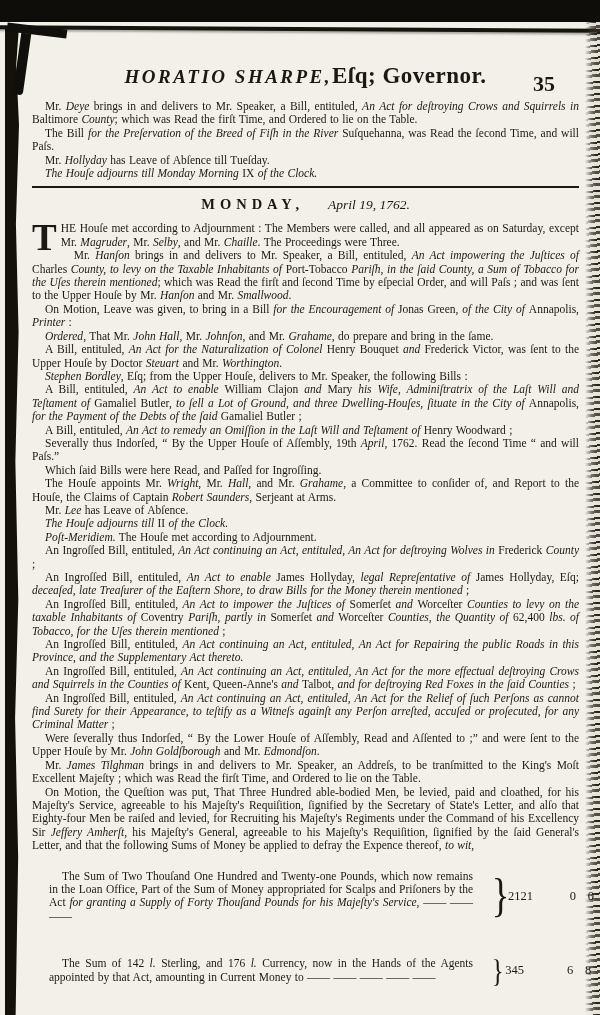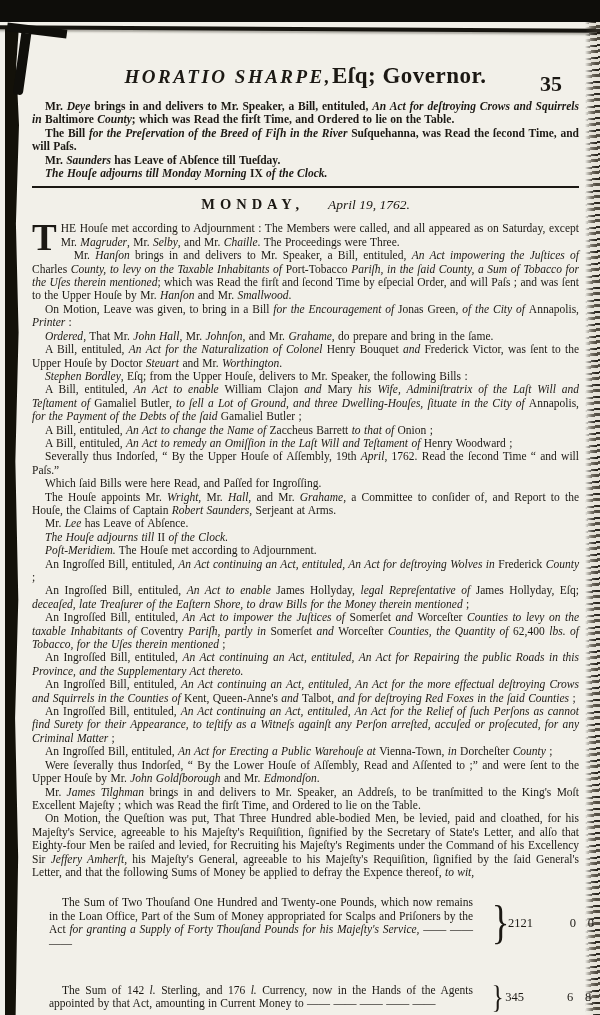--- a/index.html
+++ b/index.html
@@ -22,22 +22,22 @@
     background:repeating-linear-gradient(172deg,
       rgba(28,24,17,.95) 0 2px, rgba(150,140,118,.20) 2px 5px,
       rgba(52,46,34,.85) 5px 8px, rgba(168,158,136,.16) 8px 12px);
     -webkit-mask-image:linear-gradient(90deg,transparent 0,rgba(0,0,0,.75) 45%,#000 75%);
             mask-image:linear-gradient(90deg,transparent 0,rgba(0,0,0,.75) 45%,#000 75%);}
   
   .content{position:absolute;left:32px;top:36px;width:547px;}
   .masthead{position:relative;text-align:center;margin-top:27px;white-space:nowrap;}
   .gov-name{font-style:italic;font-size:19px;letter-spacing:2.5px;font-weight:600;}
   .gov-title{font-size:23px;font-weight:600;letter-spacing:.5px;}
-  .page-num{position:absolute;right:17px;top:8px;font-size:22px;font-weight:600;}
-  .body-text{margin-top:11px;font-weight:bold;}
+  .page-num{position:absolute;right:24px;top:8px;font-size:22px;font-weight:600;}
+  .body-text{margin-top:11px;}
   p.para{margin:0;font-size:11.5px;line-height:13.4px;text-align:justify;text-indent:13px;word-spacing:.5px;}
   .it{font-style:italic;}
   .dropcap{float:left;font-size:37px;line-height:27px;font-weight:bold;padding:2px 4px 0 0;text-indent:0;}
   p.has-dropcap{text-indent:0;}
   .rule{border:none;border-top:2.2px solid #1c1914;margin:6px 0 0 0;width:100%;}
   .date-heading{text-align:center;margin:8px 0 9px 0;font-size:14.5px;}
   .day-label{letter-spacing:5px;font-weight:600;}
   .date-label{font-style:italic;margin-left:24px;font-size:13.5px;}
   
   .sum-row{display:flex;align-items:center;}
@@ -61,53 +61,51 @@
 <div class="content">
 
   <div class="masthead">
     <span class="gov-name">HORATIO SHARPE,</span><span class="gov-title">Eſq; Governor.</span>
     <span class="page-num">35</span>
   </div>
 
   <div class="body-text" id="section-saturday">
       <p class="para"><span>Mr. </span><span class="it">Deye</span><span> brings in and delivers to Mr. Speaker, a Bill, entituled, </span><span class="it">An Act for deſtroying Crows and Squirrels in </span><span>Baltimore </span><span class="it">County</span><span>; which was Read the firſt Time, and Ordered to lie on the Table.</span></p>
       <p class="para"><span>The Bill </span><span class="it">for the Preſervation of the Breed of Fiſh in the River </span><span>Suſquehanna, was Read the ſecond Time, and will Paſs.</span></p>
-      <p class="para"><span>Mr. </span><span class="it">Saunders</span><span> has Leave of Abſence till Tueſday.</span></p>
+      <p class="para"><span>Mr. </span><span class="it">Hollyday</span><span> has Leave of Abſence till Tueſday.</span></p>
       <p class="para"><span class="it">The Houſe adjourns till Monday Morning </span><span>IX</span><span class="it"> of the Clock.</span></p>
     </div>
 
   <hr class="rule">
 
   <div class="date-heading">
     <span class="day-label">MONDAY,</span><span class="date-label">April 19, 1762.</span>
   </div>
 
   <div id="section-monday">
       <p class="para has-dropcap"><span class="dropcap">T</span><span>HE Houſe met according to Adjournment : The Members were called, and all appeared as on Saturday, except Mr. </span><span class="it">Magruder</span><span>, Mr. </span><span class="it">Selby</span><span>, and Mr. </span><span class="it">Chaille</span><span>.  The Proceedings were Three.</span></p>
       <p class="para"><span>Mr. </span><span class="it">Hanſon</span><span> brings in and delivers to Mr. Speaker, a Bill, entituled, </span><span class="it">An Act impowering the Juſtices of </span><span>Charles </span><span class="it">County, to levy on the Taxable Inhabitants of </span><span>Port-Tobacco </span><span class="it">Pariſh, in the ſaid County, a Sum of Tobacco for the Uſes therein mentioned</span><span>; which was Read the firſt and ſecond Time by eſpecial Order, and will Paſs ; and was ſent to the Upper Houſe by Mr. </span><span class="it">Hanſon</span><span> and Mr. </span><span class="it">Smallwood</span><span>.</span></p>
       <p class="para"><span>On Motion, Leave was given, to bring in a Bill </span><span class="it">for the Encouragement of </span><span>Jonas Green, </span><span class="it">of the City of </span><span>Annapolis, </span><span class="it">Printer</span><span> :</span></p>
       <p class="para"><span class="it">Ordered</span><span>, That Mr. </span><span class="it">John Hall</span><span>, Mr. </span><span class="it">Johnſon</span><span>, and Mr. </span><span class="it">Grahame</span><span>, do prepare and bring in the ſame.</span></p>
       <p class="para"><span>A Bill, entituled, </span><span class="it">An Act for the Naturalization of Colonel </span><span>Henry Bouquet </span><span class="it">and </span><span>Frederick Victor, was ſent to the Upper Houſe by Doctor </span><span class="it">Steuart </span><span>and Mr. </span><span class="it">Worthington</span><span>.</span></p>
       <p class="para"><span class="it">Stephen Bordley</span><span>, Eſq; from the Upper Houſe, delivers to Mr. Speaker, the following Bills :</span></p>
       <p class="para"><span>A Bill, entituled, </span><span class="it">An Act to enable </span><span>William Clajon </span><span class="it">and </span><span>Mary </span><span class="it">his Wife, Adminiſtratrix of the Laſt Will and Teſtament of </span><span>Gamaliel Butler, </span><span class="it">to ſell a Lot of Ground, and three Dwelling-Houſes, ſituate in the City of </span><span>Annapolis, </span><span class="it">for the Payment of the Debts of the ſaid </span><span>Gamaliel Butler ;</span></p>
-      <p class="para"><span>A Bill, entituled, </span><span class="it">An Act to change the Name of </span><span>Zaccheus Barrett </span><span class="it">to that of </span><span>Onion ;</span></p>
       <p class="para"><span>A Bill, entituled, </span><span class="it">An Act to remedy an Omiſſion in the Laſt Will and Teſtament of </span><span>Henry Woodward ;</span></p>
       <p class="para"><span>Severally thus Indorſed, “ By the Upper Houſe of Aſſembly, 19th </span><span class="it">April</span><span>, 1762. Read the ſecond Time “ and will Paſs.”</span></p>
       <p class="para"><span>Which ſaid Bills were here Read, and Paſſed for Ingroſſing.</span></p>
       <p class="para"><span>The Houſe appoints Mr. </span><span class="it">Wright</span><span>, Mr. </span><span class="it">Hall</span><span>, and Mr. </span><span class="it">Grahame</span><span>, a Committee to conſider of, and Report to the Houſe, the Claims of Captain </span><span class="it">Robert Saunders</span><span>, Serjeant at Arms.</span></p>
       <p class="para"><span>Mr. </span><span class="it">Lee</span><span> has Leave of Abſence.</span></p>
       <p class="para"><span class="it">The Houſe adjourns till </span><span>II</span><span class="it"> of the Clock.</span></p>
       <p class="para"><span class="it">Poſt-Meridiem.</span><span>  The Houſe met according to Adjournment.</span></p>
       <p class="para"><span>An Ingroſſed Bill, entituled, </span><span class="it">An Act continuing an Act, entituled, An Act for deſtroying Wolves in </span><span>Frederick </span><span class="it">County</span><span> ;</span></p>
       <p class="para"><span>An Ingroſſed Bill, entituled, </span><span class="it">An Act to enable </span><span>James Hollyday, </span><span class="it">legal Repreſentative of </span><span>James Hollyday, Eſq; </span><span class="it">deceaſed, late Treaſurer of the Eaſtern Shore, to draw Bills for the Money therein mentioned</span><span> ;</span></p>
       <p class="para"><span>An Ingroſſed Bill, entituled, </span><span class="it">An Act to impower the Juſtices of </span><span>Somerſet </span><span class="it">and </span><span>Worceſter </span><span class="it">Counties to levy on the taxable Inhabitants of </span><span>Coventry </span><span class="it">Pariſh, partly in </span><span>Somerſet </span><span class="it">and </span><span>Worceſter </span><span class="it">Counties, the Quantity of </span><span>62,400 </span><span class="it">lbs. of Tobacco, for the Uſes therein mentioned</span><span> ;</span></p>
       <p class="para"><span>An Ingroſſed Bill, entituled, </span><span class="it">An Act continuing an Act, entituled, An Act for Repairing the public Roads in this Province, and the Supplementary Act thereto.</span></p>
       <p class="para"><span>An Ingroſſed Bill, entituled, </span><span class="it">An Act continuing an Act, entituled, An Act for the more effectual deſtroying Crows and Squirrels in the Counties of </span><span>Kent, Queen-Anne's </span><span class="it">and </span><span>Talbot, </span><span class="it">and for deſtroying Red Foxes in the ſaid Counties</span><span> ;</span></p>
       <p class="para"><span>An Ingroſſed Bill, entituled, </span><span class="it">An Act continuing an Act, entituled, An Act for the Relief of ſuch Perſons as cannot find Surety for their Appearance, to teſtify as a Witneſs againſt any Perſon arreſted, accuſed or proſecuted, for any Criminal Matter </span><span>;</span></p>
-      <p class="para"><span>An Ingroſſed Bill, entituled, </span><span class="it">An Act for Erecting a Public Warehouſe at </span><span>Vienna-Town, </span><span class="it">in </span><span>Dorcheſter </span><span class="it">County</span><span> ;</span></p>
       <p class="para"><span>Were ſeverally thus Indorſed, “ By the Lower Houſe of Aſſembly, Read and Aſſented to ;” and were ſent to the Upper Houſe by Mr. </span><span class="it">John Goldſborough</span><span> and Mr. </span><span class="it">Edmondſon</span><span>.</span></p>
       <p class="para"><span>Mr. </span><span class="it">James Tilghman</span><span> brings in and delivers to Mr. Speaker, an Addreſs, to be tranſmitted to the King's Moſt Excellent Majeſty ; which was Read the firſt Time, and Ordered to lie on the Table.</span></p>
       <p class="para"><span>On Motion, the Queſtion was put, That Three Hundred able-bodied Men, be levied, paid and cloathed, for his Majeſty's Service, agreeable to his Majeſty's Requiſition, ſignified by the Secretary of State's Letter, and alſo that Eighty-four Men be raiſed and levied, for Recruiting his Majeſty's Regiments under the Command of his Excellency Sir </span><span class="it">Jeffery Amherſt</span><span>, his Majeſty's General, agreeable to his Majeſty's Requiſition, ſignified by the ſaid General's Letter, and that the following Sums of Money be applied to defray the Expence thereof, </span><span class="it">to wit</span><span>,</span></p>
     </div>
 
   <div id="sums-list">
       <div class="sum-row">
         <p class="sum-text"><span>The Sum of Two Thouſand One Hundred and Twenty-one Pounds, which now remains in the Loan Office, Part of the Sum of Money appropriated for Scalps and Priſoners by the Act </span><span class="it">for granting a Supply of Forty Thouſand Pounds for his Majeſty's Service,</span><span>  ——   ——   ——</span></p>
         <div class="sum-brace" style="font-size: 46px;">}</div>
         <div class="sum-amt">

